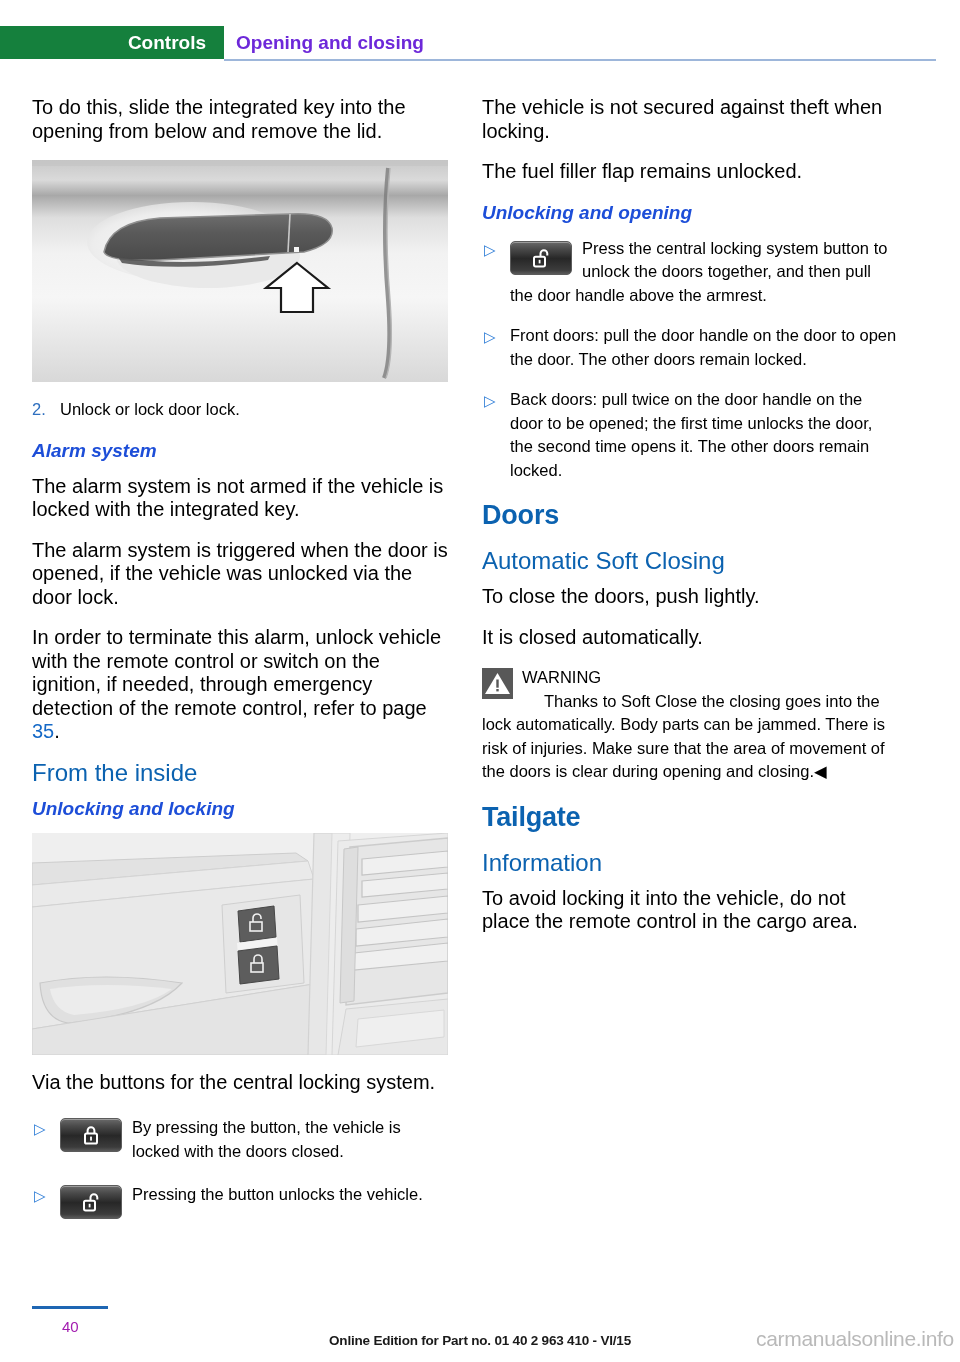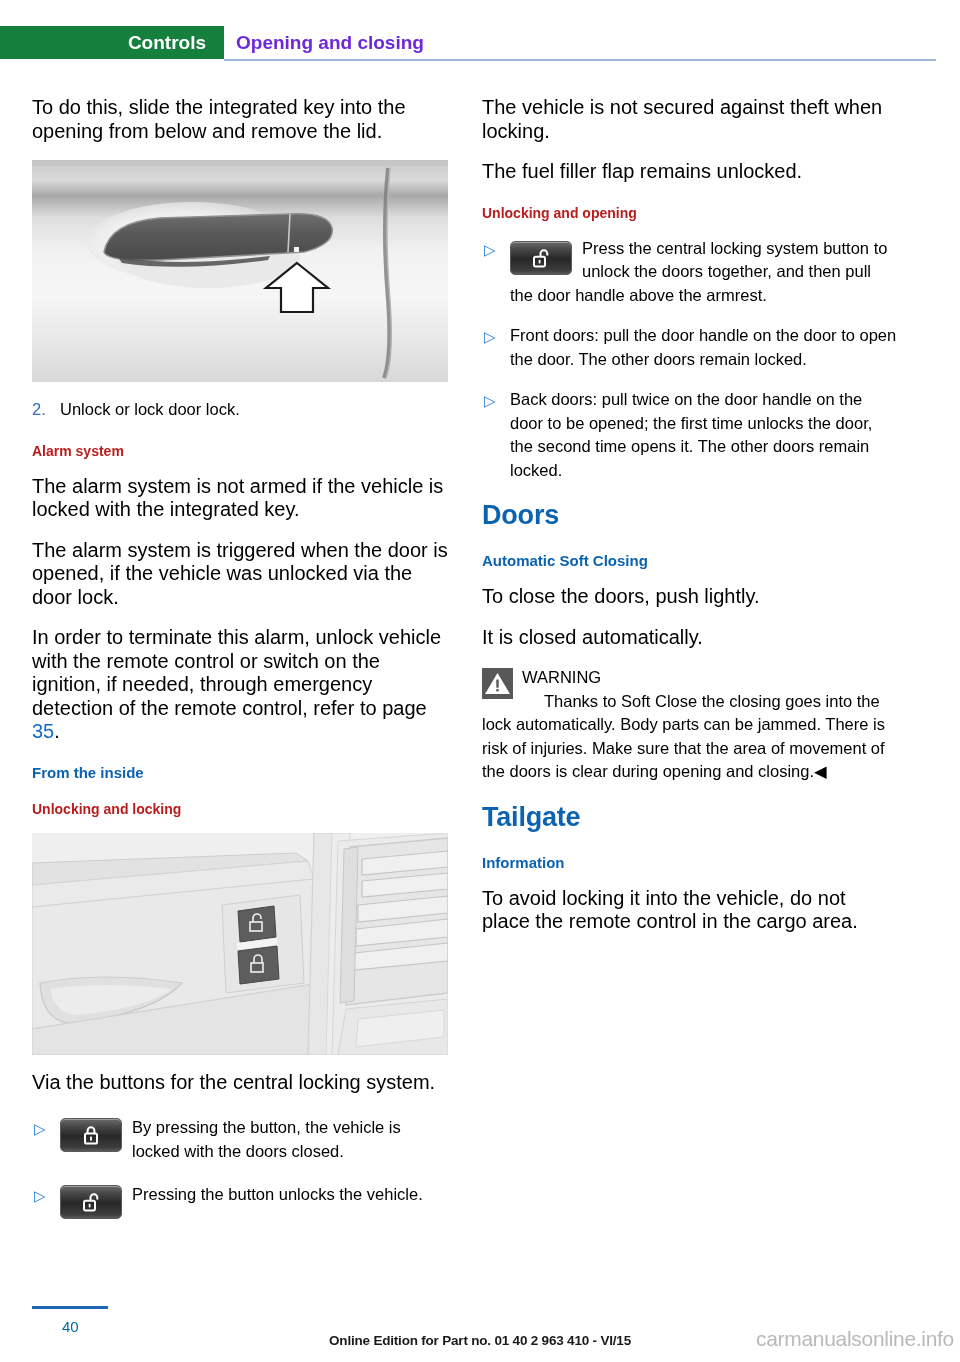--- a/index.html
+++ b/index.html
@@ -71,31 +71,32 @@
   h1.h-main {
     margin: 0 0 18px 0;
     font-size: 27px;
     line-height: 32px;
     font-weight: bold;
     color: #0B62B0;
     letter-spacing: -0.2px;
   }
   h2.h-sub {
     margin: 0 0 12px 0;
-    font-size: 15px;
+    font-size: 24px;
+    line-height: 24px;
+    font-weight: normal;
+    color: #0B62B0;
+  }
+  h3.h-light {
+    margin: 0 0 12px 0;
+    font-size: 19px;
     line-height: 24px;
     font-weight: bold;
-    color: #0B62B0;
-  }
-  h3.h-light {
-    margin: 0 0 12px 0;
-    font-size: 14px;
-    line-height: 24px;
-    font-weight: bold;
-    color: #b91c1c;
+    color: #1d4ed8;
+    font-style: italic;
   }
 
   .sp-before-h1 { margin-top: 28px; }
   .sp-before-h2 { margin-top: 22px; }
   .sp-before-h3 { margin-top: 20px; }
 
   
   .step {
     display: flex;
     font-size: 16.5px;
@@ -182,21 +183,21 @@
   .footer-rule {
     position: absolute;
     left: 32px; top: 1306px;
     width: 76px; height: 3px;
     background: #1E66B3;
   }
   .footer-pageno {
     position: absolute;
     left: 62px; top: 1318px;
     font-size: 15px;
-    color: #0369a1;
+    color: #a21caf;
   }
   .footer-edition {
     position: absolute;
     left: 0; top: 1333px;
     width: 960px;
     text-align: center;
     font-size: 13.5px;
     color: #1a1a1a;
     letter-spacing: -0.2px;
     font-weight: bold;

